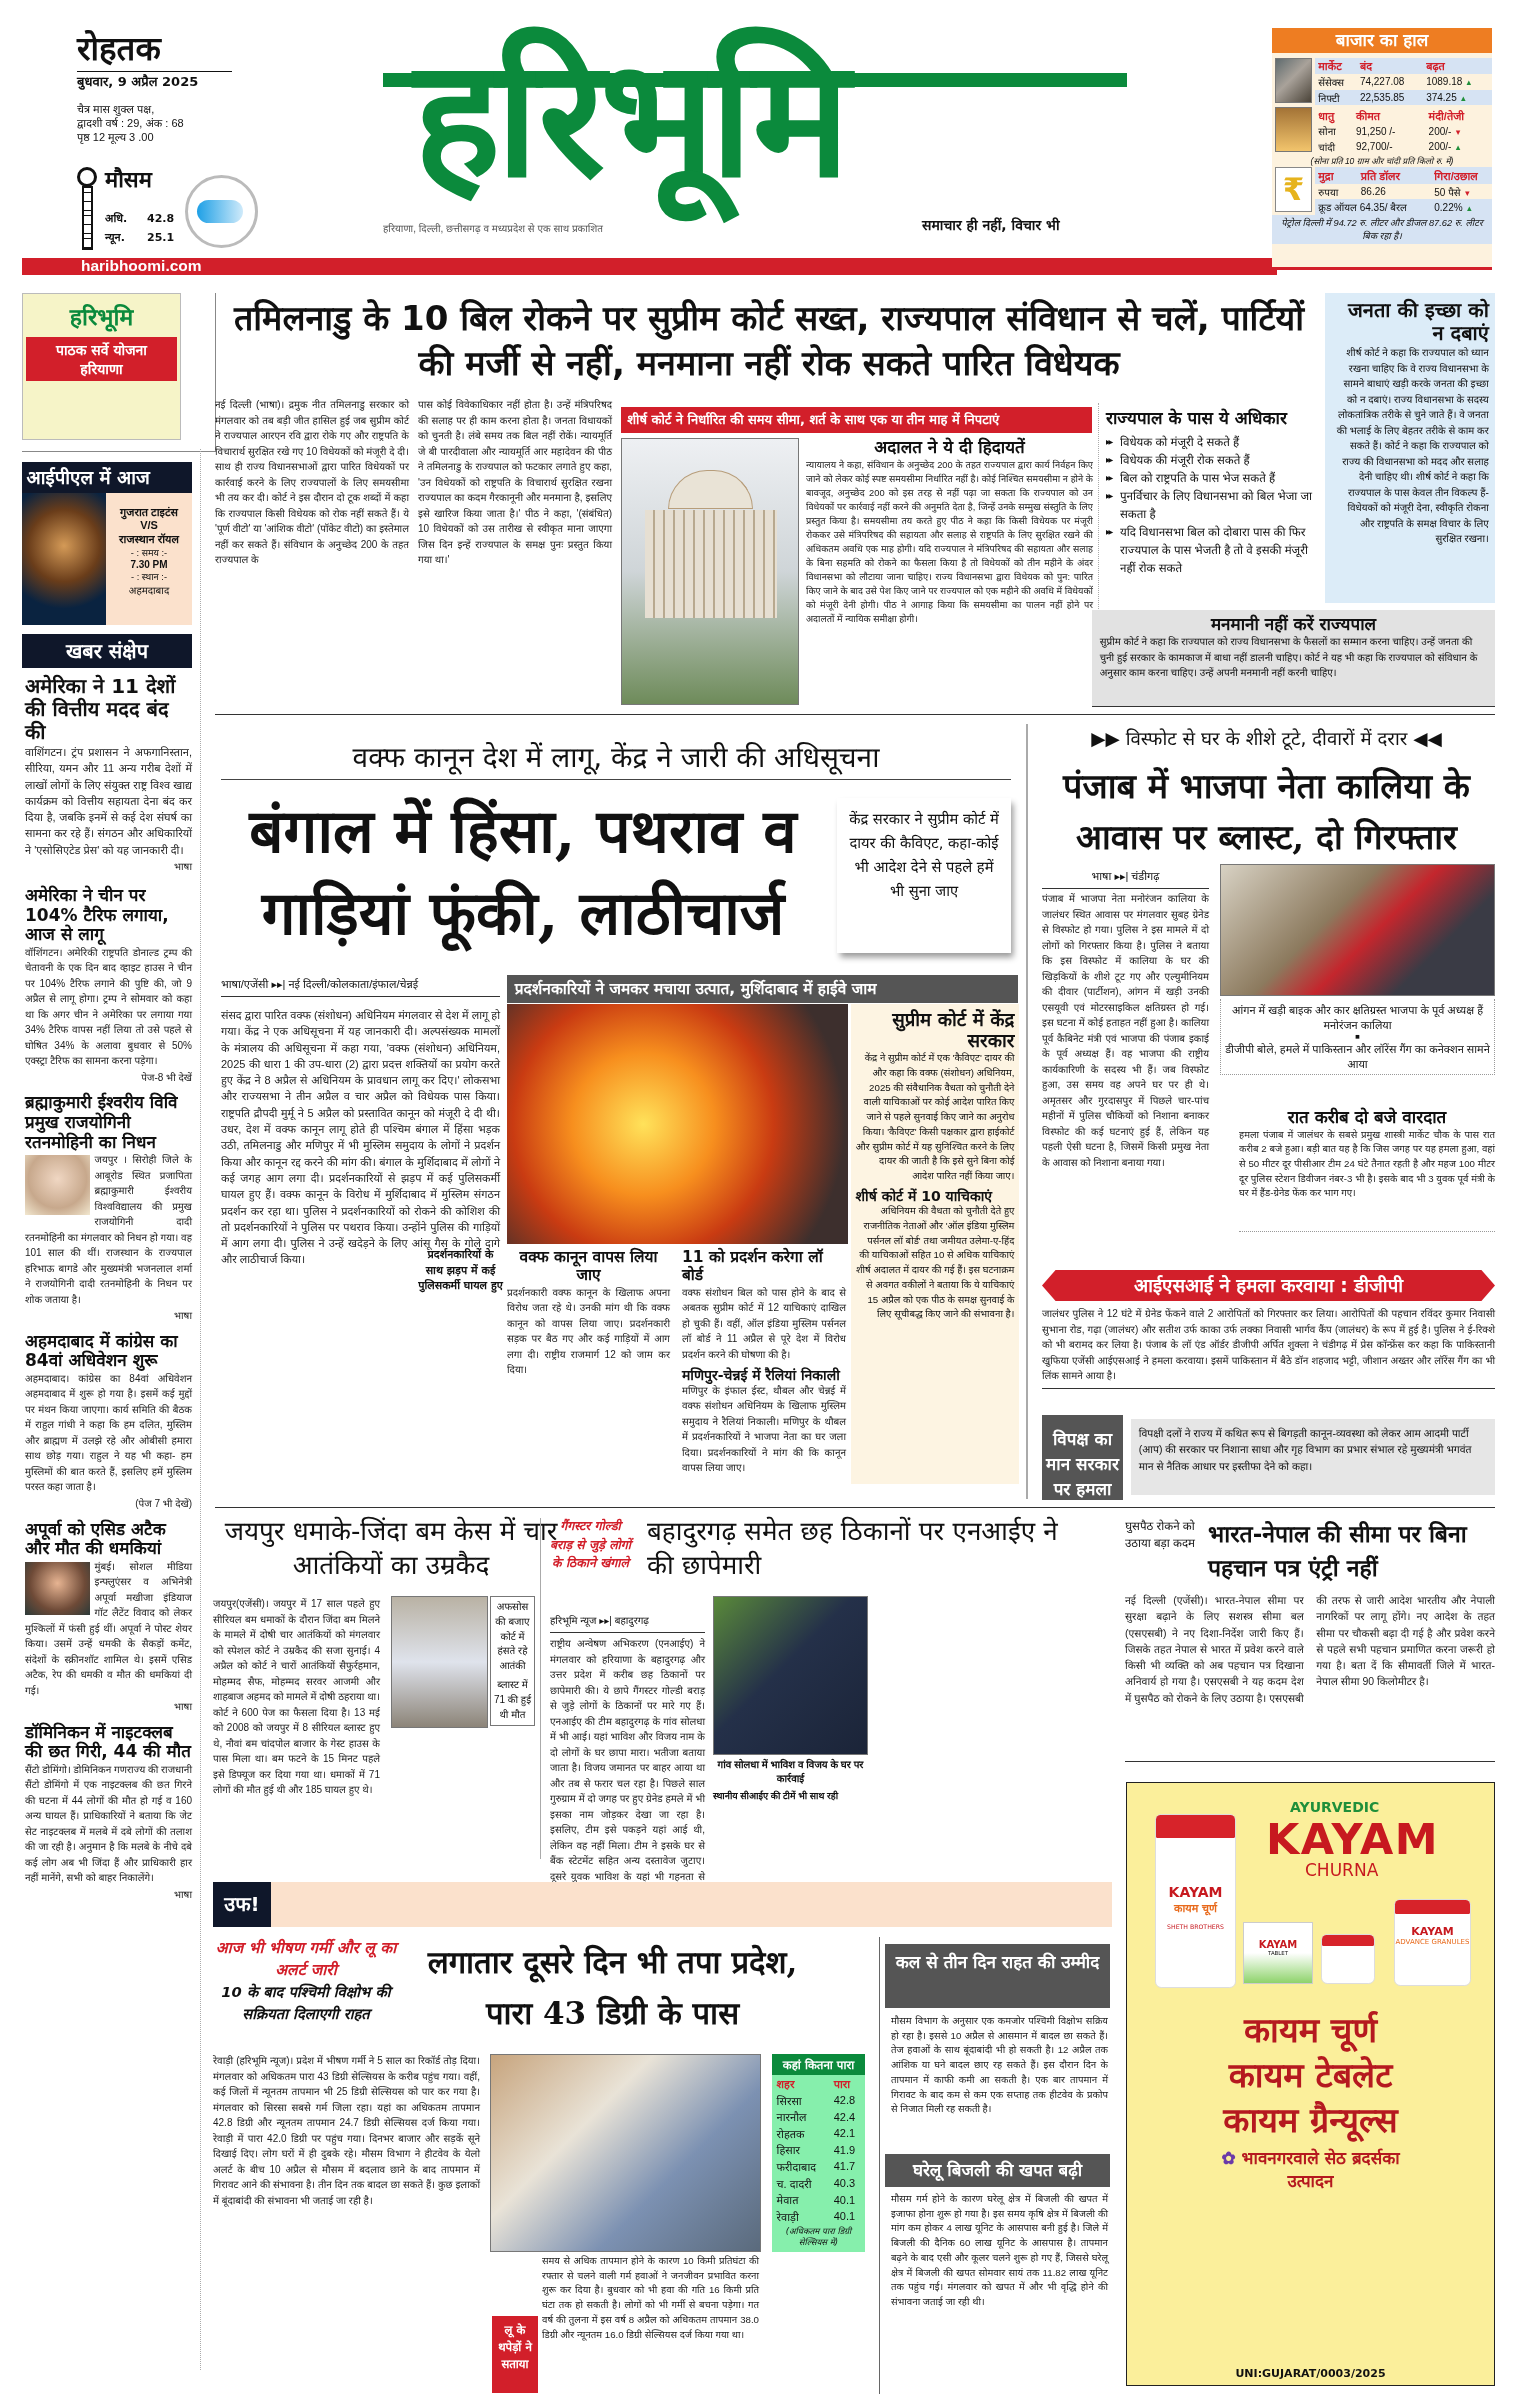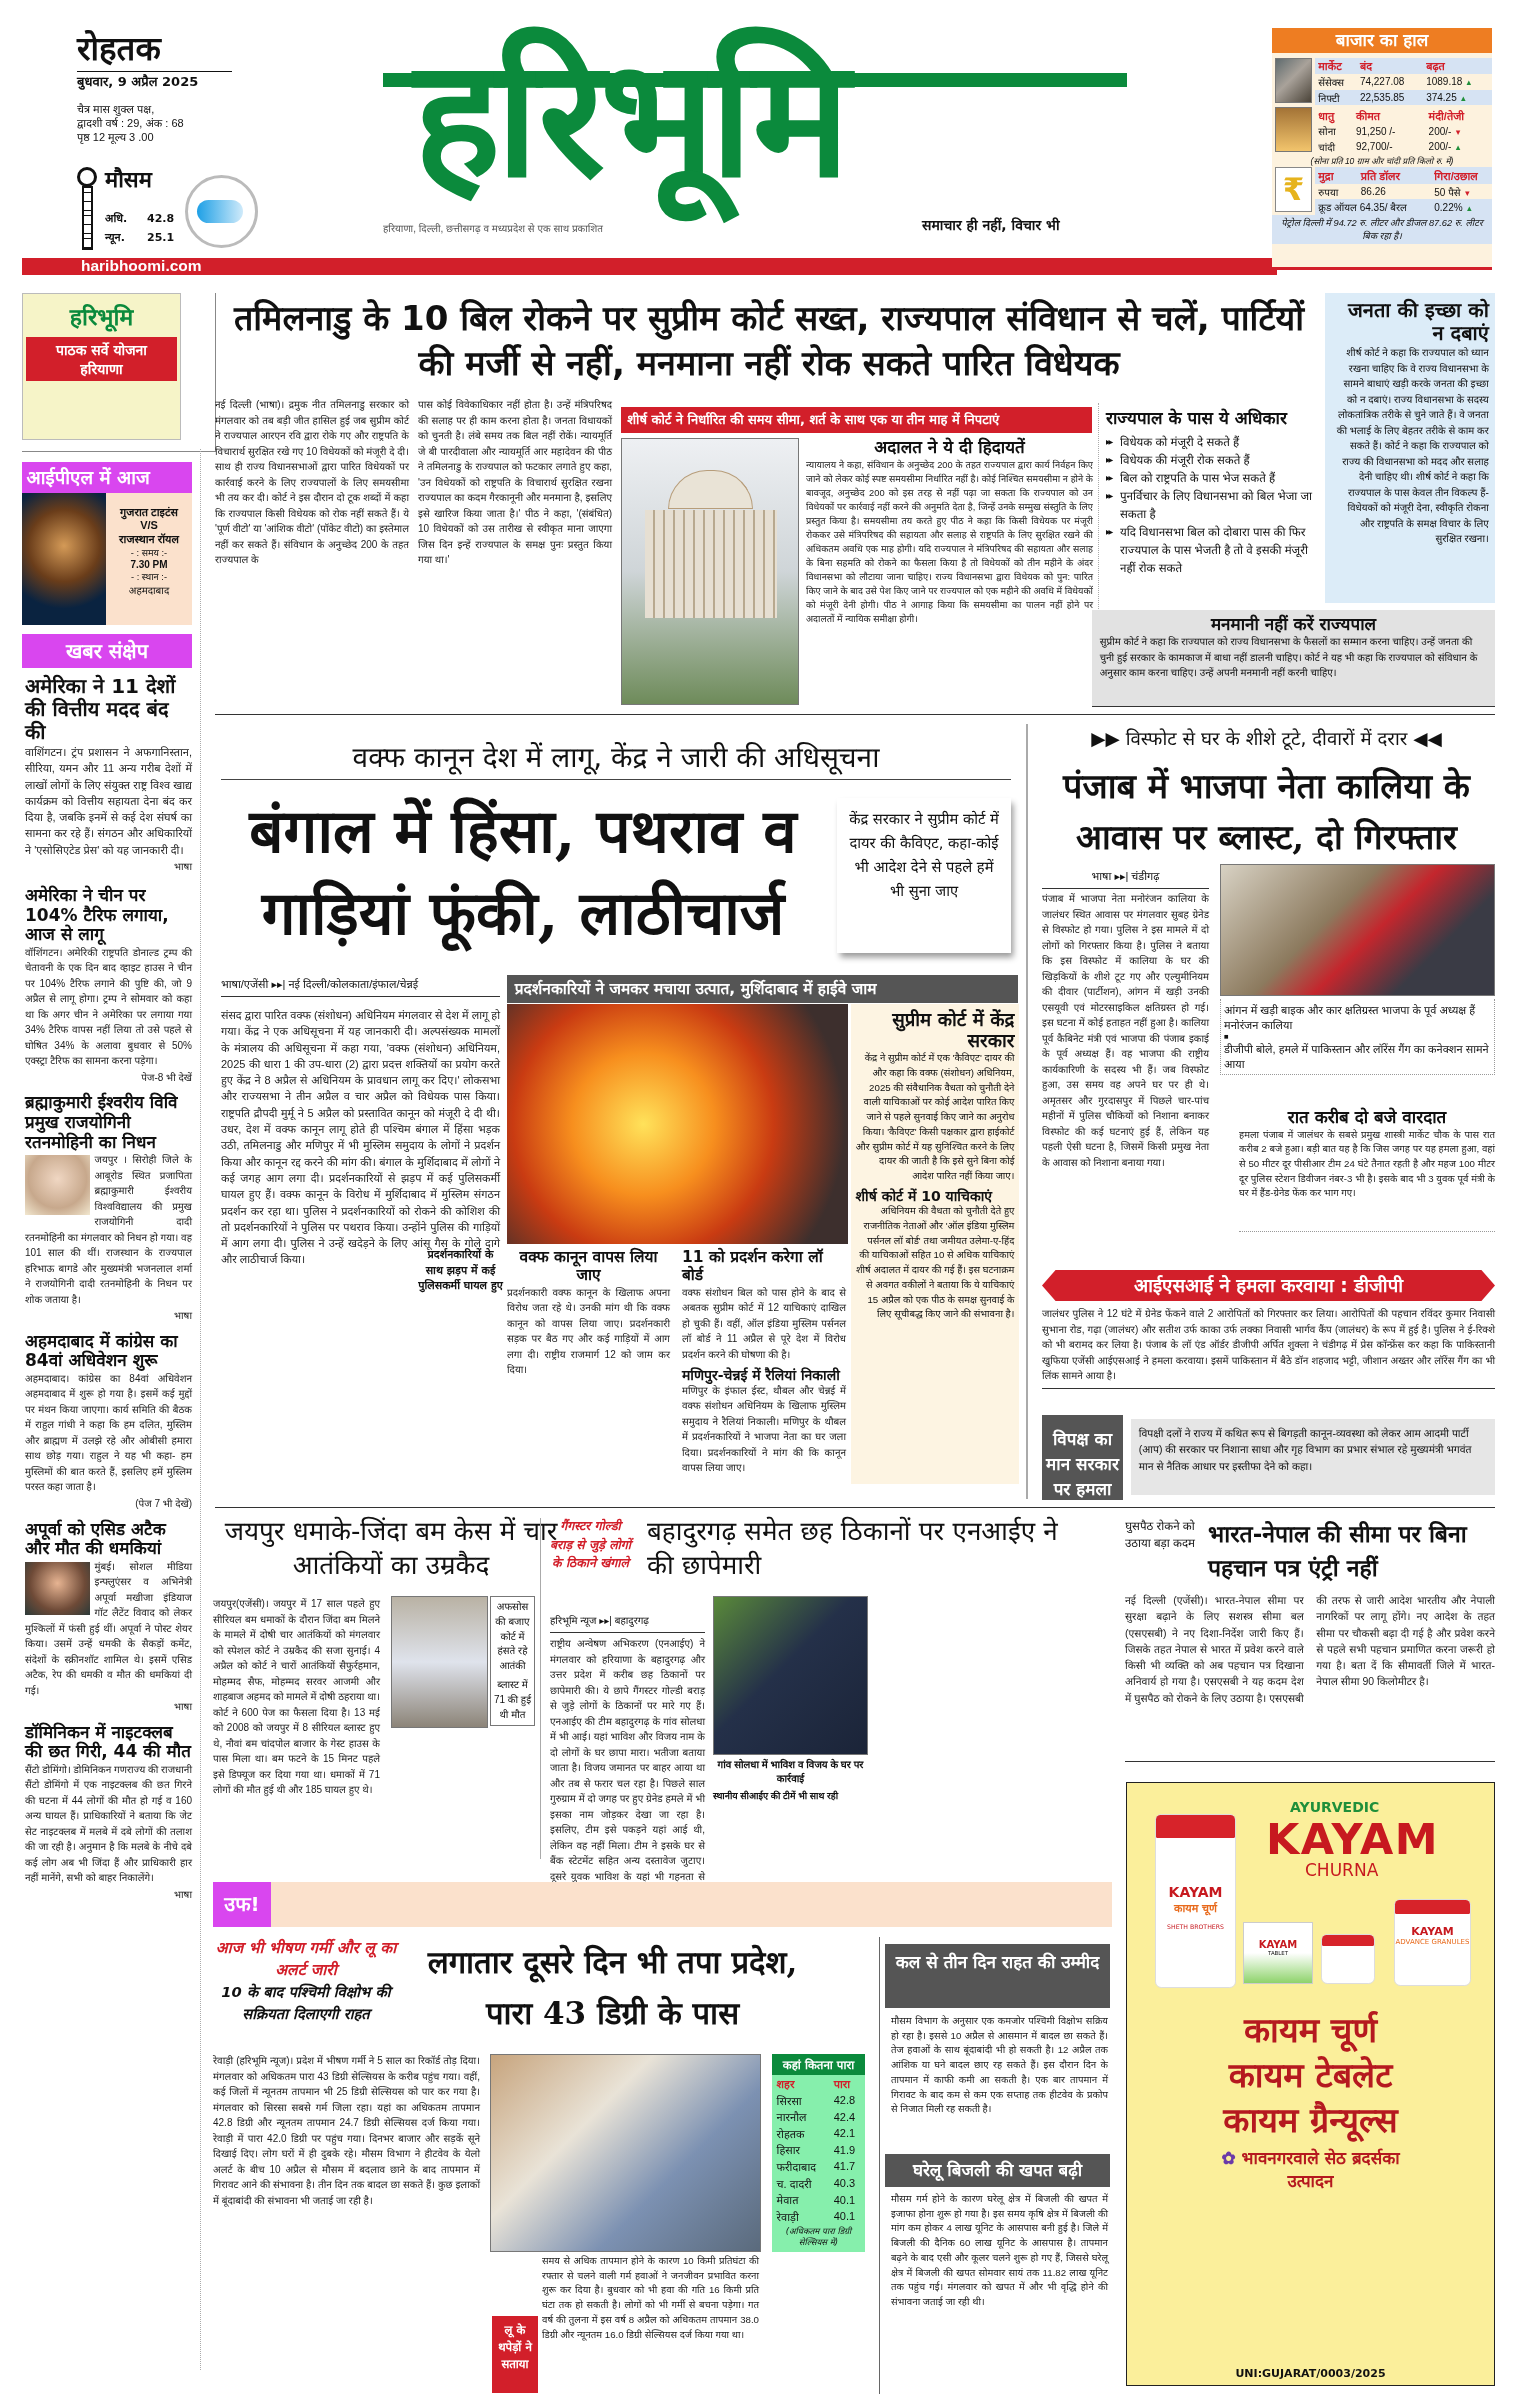--- a/index.html
+++ b/index.html
@@ -15,21 +15,21 @@
 .redbar{background:#d21f2a}
 .market td{font-family:"Liberation Sans",sans-serif;font-size:10px;padding:0.8px 3.1px;white-space:nowrap}
 .market tr.h td{color:#d21f2a;font-weight:bold;font-size:11px}
 .market tr.b td{background:#d6e3f3}
 .up{color:#1f8f3a;font-size:7.7px}
 .down{color:#d21f2a;font-size:7.7px}
 .photo{background:linear-gradient(135deg,#5f6b6e,#a9a29a 45%,#4a4338);border:0.8px solid #777}
 .fire{background:radial-gradient(circle at 40% 50%,#ffe25a,#f78f1e 30%,#c93b12 55%,#3d2f2d 85%)}
 .cream{background:#fdf4e2}
 .boxbar{background:#555;color:#fff;font-family:"DejaVu Sans",sans-serif;font-weight:bold}
-.orangebar{background:#d946ef;color:#fff;font-weight:bold}
+.orangebar{background:#0f172a;color:#fff;font-weight:bold}
 ul.bul{list-style:none}
 ul.bul li{font-family:"Liberation Sans",sans-serif;font-size:11.6px;line-height:18px;padding-left:14px;position:relative}
 ul.bul li:before{content:"\25B6\25B6";position:absolute;left:0;top:0;font-size:6.2px;letter-spacing:-2.3px}
 .ad{background:#fbef9b;border:1.5px solid #222}
 .bottle{background:#fff;border:0.8px solid #ddd;border-radius:6.2px}
 .cap{background:#d7232a;border-radius:4.6px 4.6px 1.5px 1.5px}
 table.wt td{font-family:"Liberation Sans",sans-serif;font-size:11px;padding:0.8px 4.6px}
 </style>
 </head>
 <body>
@@ -256,21 +256,21 @@
 <div class="abs" style="left:418px;top:1247px;width:85px;height:93px;color:#222;text-align:center">
   <div class="hd" style="font-size:11px;line-height:15.5px">प्रदर्शनकारियों के साथ झड़प में कई पुलिसकर्मी घायल हुए</div>
 </div>
 <div class="abs" style="left:1026px;top:724px;border-left:2.3px solid #aaa;height:775px"></div>
 
 <div class="abs hd" style="left:1038px;top:728px;width:457px;font-size:18.6px;text-align:center;font-weight:normal"><span>▶▶ </span><span>विस्फोट से घर के शीशे टूटे, दीवारों में दरार</span><span> ◀◀</span></div>
 <div class="abs serif" style="left:1038px;top:761px;width:457px;font-size:34px;font-weight:bold;line-height:51px;text-align:center">पंजाब में भाजपा नेता कालिया के आवास पर ब्लास्ट, दो गिरफ्तार</div>
 <div class="abs cond" style="left:1042px;top:868px;width:167px;font-size:11px;text-align:center;border-bottom:0.8px solid #333;padding-bottom:4.6px">भाषा ▸▸| चंडीगढ़</div>
 <div class="abs txt" style="left:1042px;top:891px;width:167px;height:364px;font-size:10px;line-height:15.5px">पंजाब में भाजपा नेता मनोरंजन कालिया के जालंधर स्थित आवास पर मंगलवार सुबह ग्रेनेड से विस्फोट हो गया। पुलिस ने इस मामले में दो लोगों को गिरफ्तार किया है। पुलिस ने बताया कि इस विस्फोट में कालिया के घर की खिड़कियों के शीशे टूट गए और एल्युमीनियम की दीवार (पार्टीशन), आंगन में खड़ी उनकी एसयूवी एवं मोटरसाइकिल क्षतिग्रस्त हो गई। इस घटना में कोई हताहत नहीं हुआ है। कालिया पूर्व कैबिनेट मंत्री एवं भाजपा की पंजाब इकाई के पूर्व अध्यक्ष हैं। वह भाजपा की राष्ट्रीय कार्यकारिणी के सदस्य भी हैं। जब विस्फोट हुआ, उस समय वह अपने घर पर ही थे। अमृतसर और गुरदासपुर में पिछले चार-पांच महीनों में पुलिस चौकियों को निशाना बनाकर विस्फोट की कई घटनाएं हुई हैं, लेकिन यह पहली ऐसी घटना है, जिसमें किसी प्रमुख नेता के आवास को निशाना बनाया गया।</div>
 <div class="abs photo" style="left:1220px;top:864px;width:275px;height:132px;background:linear-gradient(135deg,#d8d2c4,#8c7a5e 40%,#c4262d 55%,#3a3b45 75%)"></div>
-<div class="abs cond" style="left:1220px;top:999px;width:275px;font-size:11px;text-align:left;border:0.8px dotted #999;border-top:none;padding:3.1px">
+<div class="abs cond" style="left:1220px;top:999px;width:275px;font-size:11px;text-align:center;border:0.8px dotted #999;border-top:none;padding:3.1px">
   <div>आंगन में खड़ी बाइक और कार क्षतिग्रस्त भाजपा के पूर्व अध्यक्ष हैं मनोरंजन कालिया</div>
   <div style="font-size:7.7px">■</div>
   <div>डीजीपी बोले, हमले में पाकिस्तान और लॉरेंस गैंग का कनेक्शन सामने आया</div>
 </div>
 <div class="abs" style="left:1239px;top:1108px;width:256px;height:124px;border-bottom:1.5px dotted #999">
   <div class="hd" style="font-size:17px;text-align:center">रात करीब दो बजे वारदात</div>
   <div class="txt" style="font-size:9.7px;line-height:14.7px">हमला पंजाब में जालंधर के सबसे प्रमुख शास्त्री मार्केट चौक के पास रात करीब 2 बजे हुआ। बड़ी बात यह है कि जिस जगह पर यह हमला हुआ, वहां से 50 मीटर दूर पीसीआर टीम 24 घंटे तैनात रहती है और महज 100 मीटर दूर पुलिस स्टेशन डिवीजन नंबर-3 भी है। इसके बाद भी 3 युवक पूर्व मंत्री के घर में हैंड-ग्रेनेड फेंक कर भाग गए।</div>
 </div>
 <div class="abs redbar" style="left:1042px;top:1270px;width:453px;height:31px;color:#fff;font-weight:bold;font-size:18.6px;text-align:center;line-height:31px;clip-path:polygon(3% 0,97% 0,100% 50%,97% 100%,3% 100%,0 50%)">आईएसआई ने हमला करवाया : डीजीपी</div>
 <div class="abs txt" style="left:1042px;top:1306px;width:453px;font-size:10px;line-height:15.5px;border-bottom:1.5px solid #333;padding-bottom:4.6px">जालंधर पुलिस ने 12 घंटे में ग्रेनेड फेंकने वाले 2 आरोपितों को गिरफ्तार कर लिया। आरोपितों की पहचान रविंदर कुमार निवासी सुभाना रोड, गढ़ा (जालंधर) और सतीश उर्फ काका उर्फ लक्का निवासी भार्गव कैंप (जालंधर) के रूप में हुई है। पुलिस ने ई-रिक्शे को भी बरामद कर लिया है। पंजाब के लॉ एंड ऑर्डर डीजीपी अर्पित शुक्ला ने चंडीगढ़ में प्रेस कॉन्फ्रेंस कर कहा कि पाकिस्तानी खुफिया एजेंसी आईएसआई ने हमला करवाया। इसमें पाकिस्तान में बैठे डॉन शहजाद भट्टी, जीशान अख्तर और लॉरेंस गैंग का भी लिंक सामने आया है।</div>

